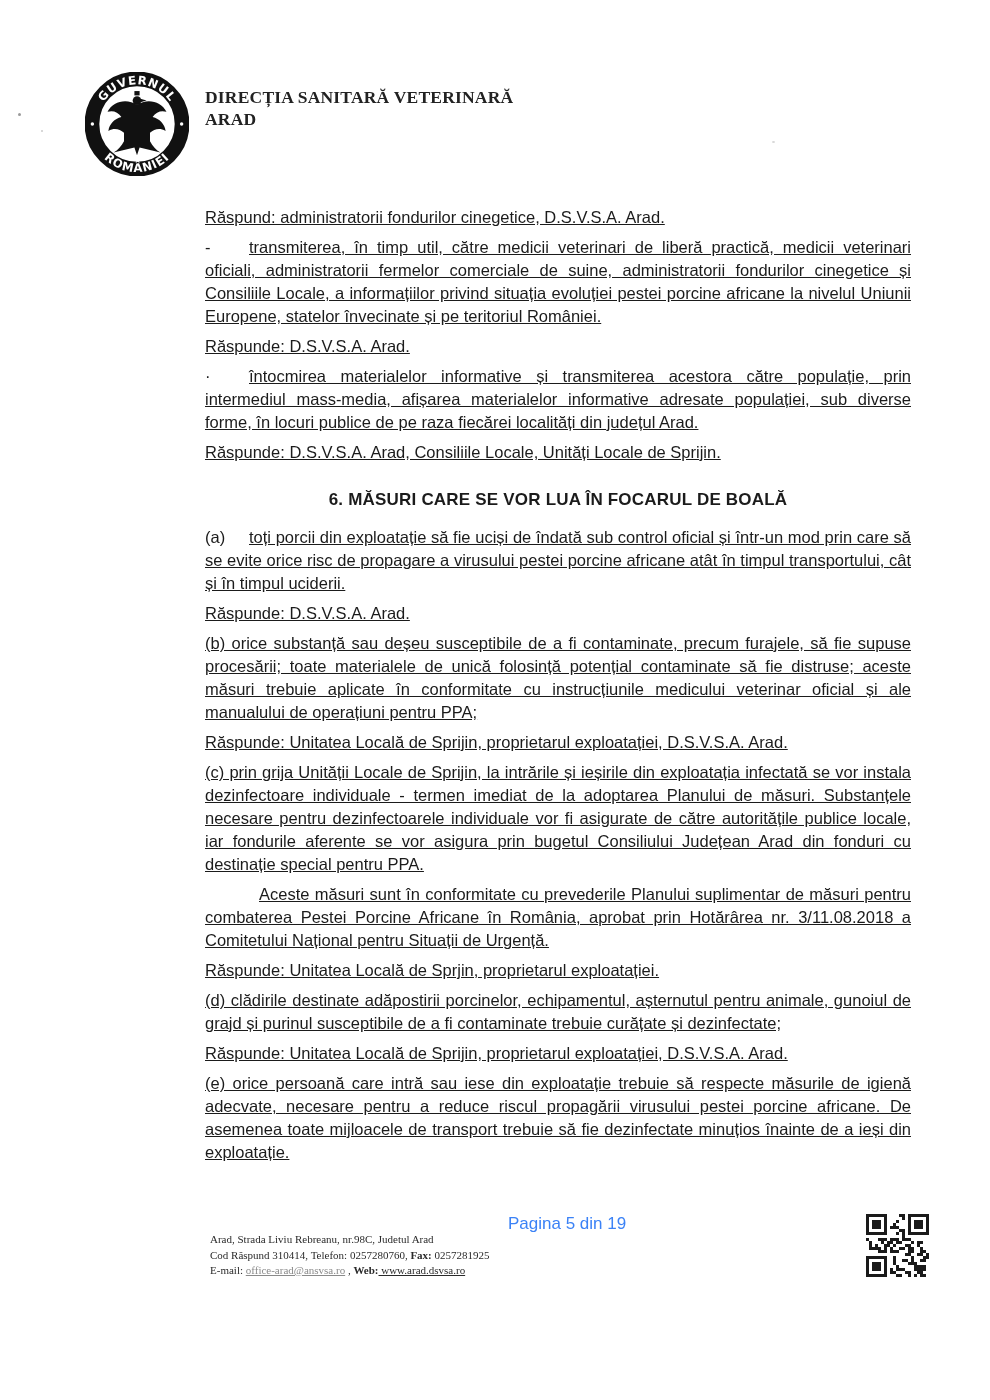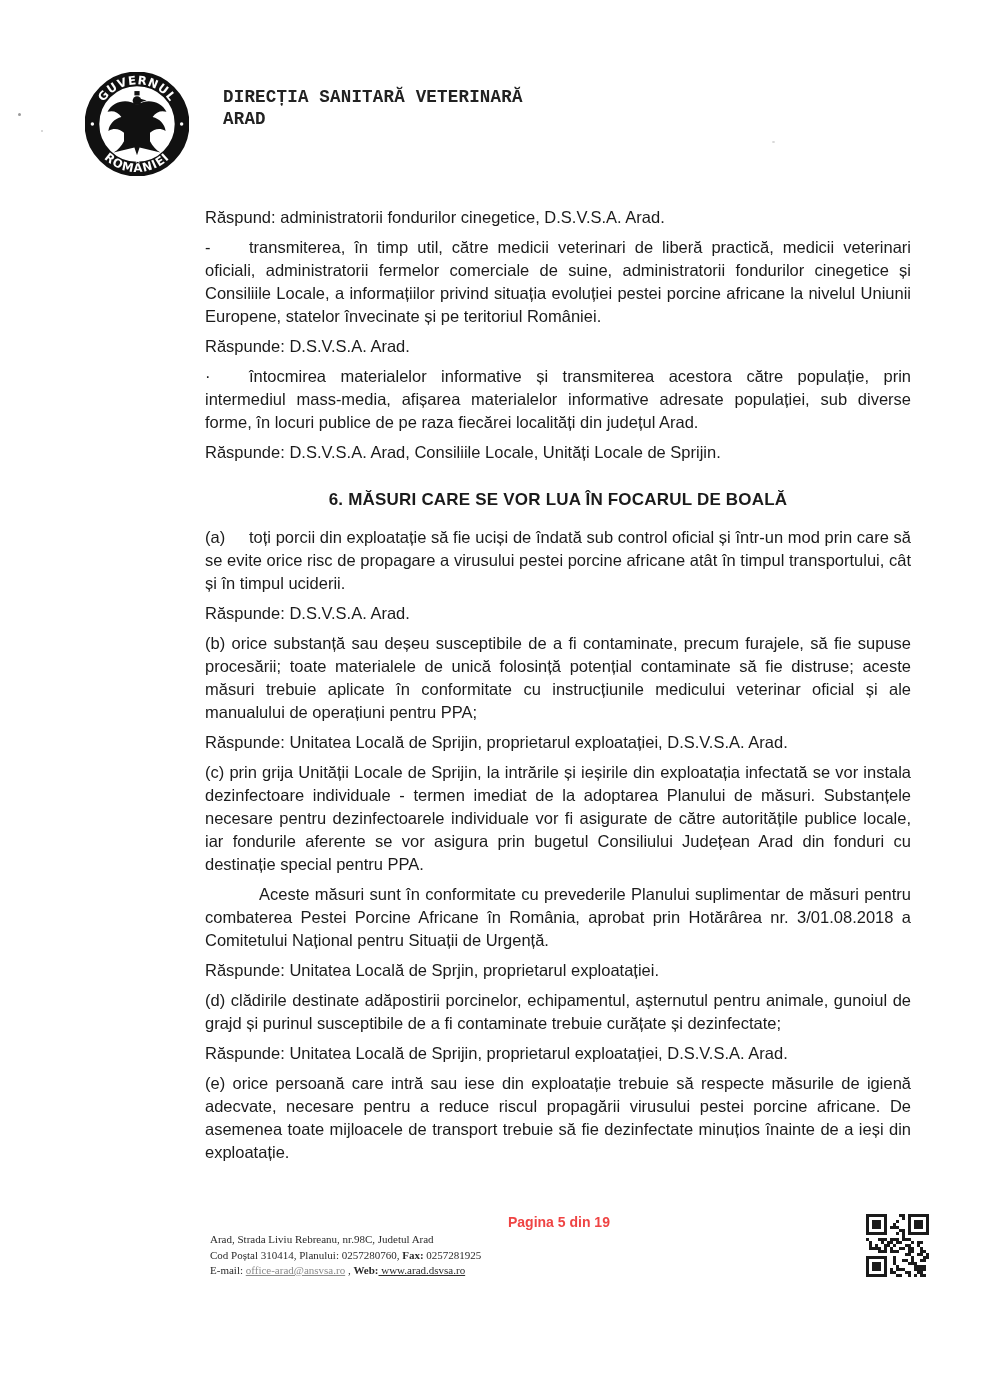--- a/index.html
+++ b/index.html
@@ -4,33 +4,33 @@
 <style>
   html,body{margin:0;padding:0;background:#e8e8e8;}
   .page{
     position:relative;width:990px;height:1400px;background:#ffffff;
     font-family:"Liberation Sans",sans-serif;color:#1b1b1b;overflow:hidden;
     margin:0 auto;
   }
   
   .header{position:absolute;left:85px;top:72px;display:flex;align-items:flex-start;}
   .seal{width:104px;height:104px;flex:0 0 auto;}
-  .org{margin-left:34px;padding-top:14px;font-family:Liberation Mono, monospace;
+  .org{margin-left:16px;padding-top:14px;font-family:Liberation Serif, serif;
        font-weight:700;font-size:17.5px;line-height:22px;color:#222;letter-spacing:.2px;}
   
   .content{position:absolute;left:205px;top:206px;width:706px;
            font-size:16.5px;line-height:23px;text-align:justify;}
-  .content p{margin:0 0 7px 0;}
+  .content p{margin:0 0 7px 0;text-decoration:underline;}
   .resp{text-align:left;}
   .marker{display:inline-block;min-width:44px;}
   .indent{text-indent:54px;}
   .heading{font-size:17px;font-weight:700;text-align:center;margin:24px 0 15px 0;
            letter-spacing:.2px;}
   
-  .page-num{position:absolute;left:508px;top:1214px;font-size:14px;color:#ef4444;font-weight:bold;}
+  .page-num{position:absolute;left:508px;top:1214px;font-size:17px;color:#3b82f6;}
   .footer-address{position:absolute;left:210px;top:1232px;font-size:11px;
                   line-height:15.5px;color:#2a2a2a;font-family:Liberation Serif, serif;}
   .footer-address .lbl-bold{font-weight:700;text-align:right;}
   .link{text-decoration:underline;}
   .link.gray{color:#8a8a8a;}
   .qr{position:absolute;left:866px;top:1214px;width:63px;height:63px;}
   
   .speck{position:absolute;background:#9a9a9a;border-radius:50%;}
   .s1{left:18px;top:113px;width:3px;height:3px;}
   .s2{left:41px;top:130px;width:2px;height:2px;opacity:.5;}
@@ -91,36 +91,36 @@
     <p class="para"><span class="marker">(a)</span><span>toți porcii din exploatație să fie uciși de îndată sub control oficial și într-un mod prin care să se evite orice risc de propagare a virusului pestei porcine africane atât în timpul transportului, cât și în timpul uciderii.</span></p>
 
     <p class="resp">Răspunde: D.S.V.S.A. Arad.</p>
 
     <p class="para">(b) orice substanță sau deșeu susceptibile de a fi contaminate, precum furajele, să fie supuse procesării; toate materialele de unică folosință potențial contaminate să fie distruse; aceste măsuri trebuie aplicate în conformitate cu instrucțiunile medicului veterinar oficial și ale manualului de operațiuni pentru PPA;</p>
 
     <p class="resp">Răspunde: Unitatea Locală de Sprijin, proprietarul exploatației, D.S.V.S.A. Arad.</p>
 
     <p class="para">(c) prin grija Unității Locale de Sprijin, la intrările și ieșirile din exploatația infectată se vor instala dezinfectoare individuale - termen imediat de la adoptarea Planului de măsuri. Substanțele necesare pentru dezinfectoarele individuale vor fi asigurate de către autoritățile publice locale, iar fondurile aferente se vor asigura prin bugetul Consiliului Județean Arad din fonduri cu destinație special pentru PPA.</p>
 
-    <p class="para indent">Aceste măsuri sunt în conformitate cu prevederile Planului suplimentar de măsuri pentru combaterea Pestei Porcine Africane în România, aprobat prin Hotărârea nr. 3/01.08.2018 a Comitetului Național pentru Situații de Urgență.</p>
+    <p class="para indent">Aceste măsuri sunt în conformitate cu prevederile Planului suplimentar de măsuri pentru combaterea Pestei Porcine Africane în România, aprobat prin Hotărârea nr. 3/11.08.2018 a Comitetului Național pentru Situații de Urgență.</p>
 
     <p class="resp">Răspunde: Unitatea Locală de Sprjin, proprietarul exploatației.</p>
 
     <p class="para">(d) clădirile destinate adăpostirii porcinelor, echipamentul, așternutul pentru animale, gunoiul de grajd și purinul susceptibile de a fi contaminate trebuie curățate și dezinfectate;</p>
 
     <p class="resp">Răspunde: Unitatea Locală de Sprijin, proprietarul exploatației, D.S.V.S.A. Arad.</p>
 
     <p class="para">(e) orice persoană care intră sau iese din exploatație trebuie să respecte măsurile de igienă adecvate, necesare pentru a reduce riscul propagării virusului pestei porcine africane. De asemenea toate mijloacele de transport trebuie să fie dezinfectate minuțios înainte de a ieși din exploatație.</p>
   </div>
 
   <div class="page-num">Pagina 5 din 19</div>
 
   <div class="footer-address">
     <div>Arad, Strada Liviu Rebreanu, nr.98C, Judetul Arad</div>
-    <div><span>Cod Poștal 310414, Planului: 0257280760, </span><span class="lbl-bold">Fax:</span><span> 0257281925</span></div>
+    <div><span>Cod Răspund 310414, Telefon: 0257280760, </span><span class="lbl-bold">Fax:</span><span> 0257281925</span></div>
     <div><span>E-mail: </span><span class="link gray">office-arad@ansvsa.ro</span><span> , </span><span class="lbl-bold">Web:</span><span class="link"> www.arad.dsvsa.ro</span></div>
   </div>
 
   <svg class="qr" id="qr-svg" viewBox="0 0 21 21">
       <rect x="0" y="0" width="1" height="1" fill="#1a1a1a"></rect>
       <rect x="1" y="0" width="1" height="1" fill="#1a1a1a"></rect>
       <rect x="2" y="0" width="1" height="1" fill="#1a1a1a"></rect>
       <rect x="3" y="0" width="1" height="1" fill="#1a1a1a"></rect>
       <rect x="4" y="0" width="1" height="1" fill="#1a1a1a"></rect>
       <rect x="5" y="0" width="1" height="1" fill="#1a1a1a"></rect>

